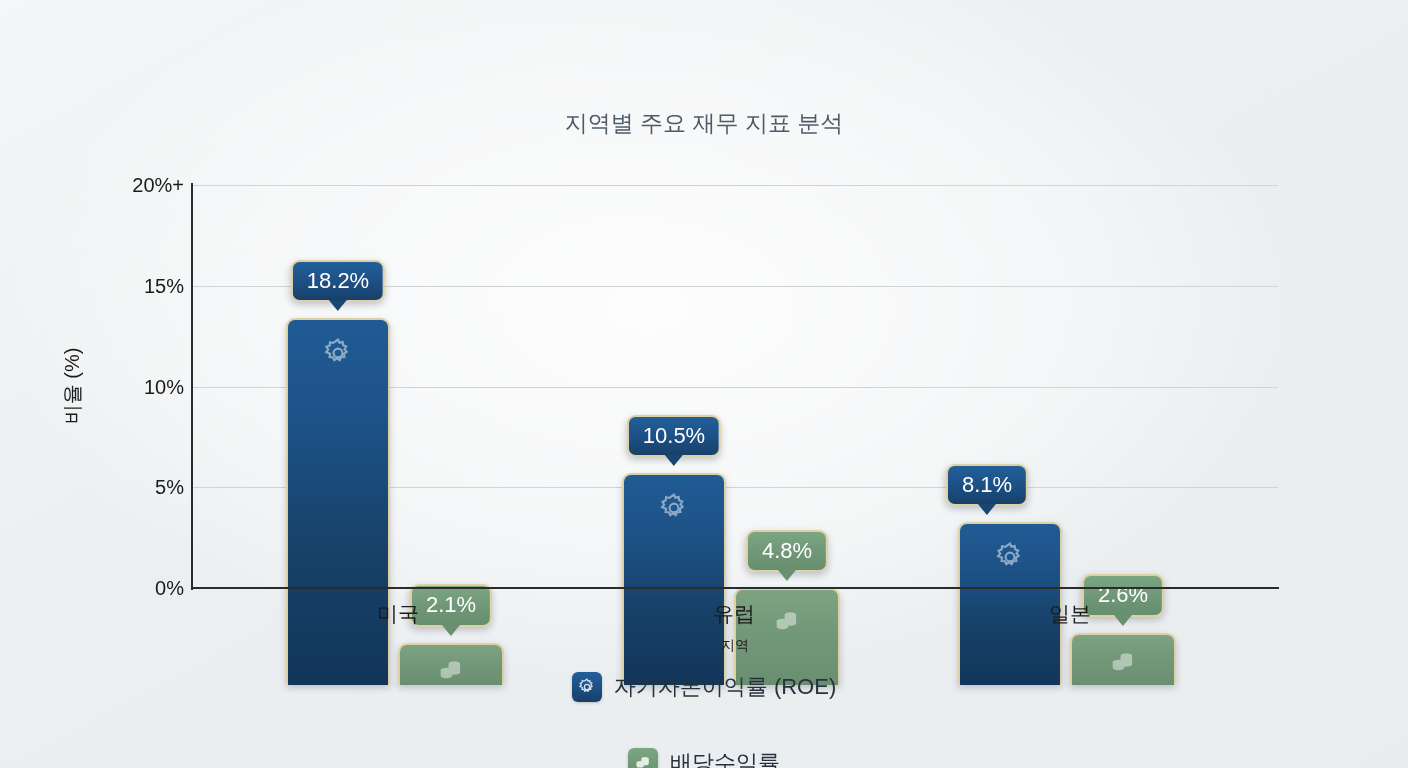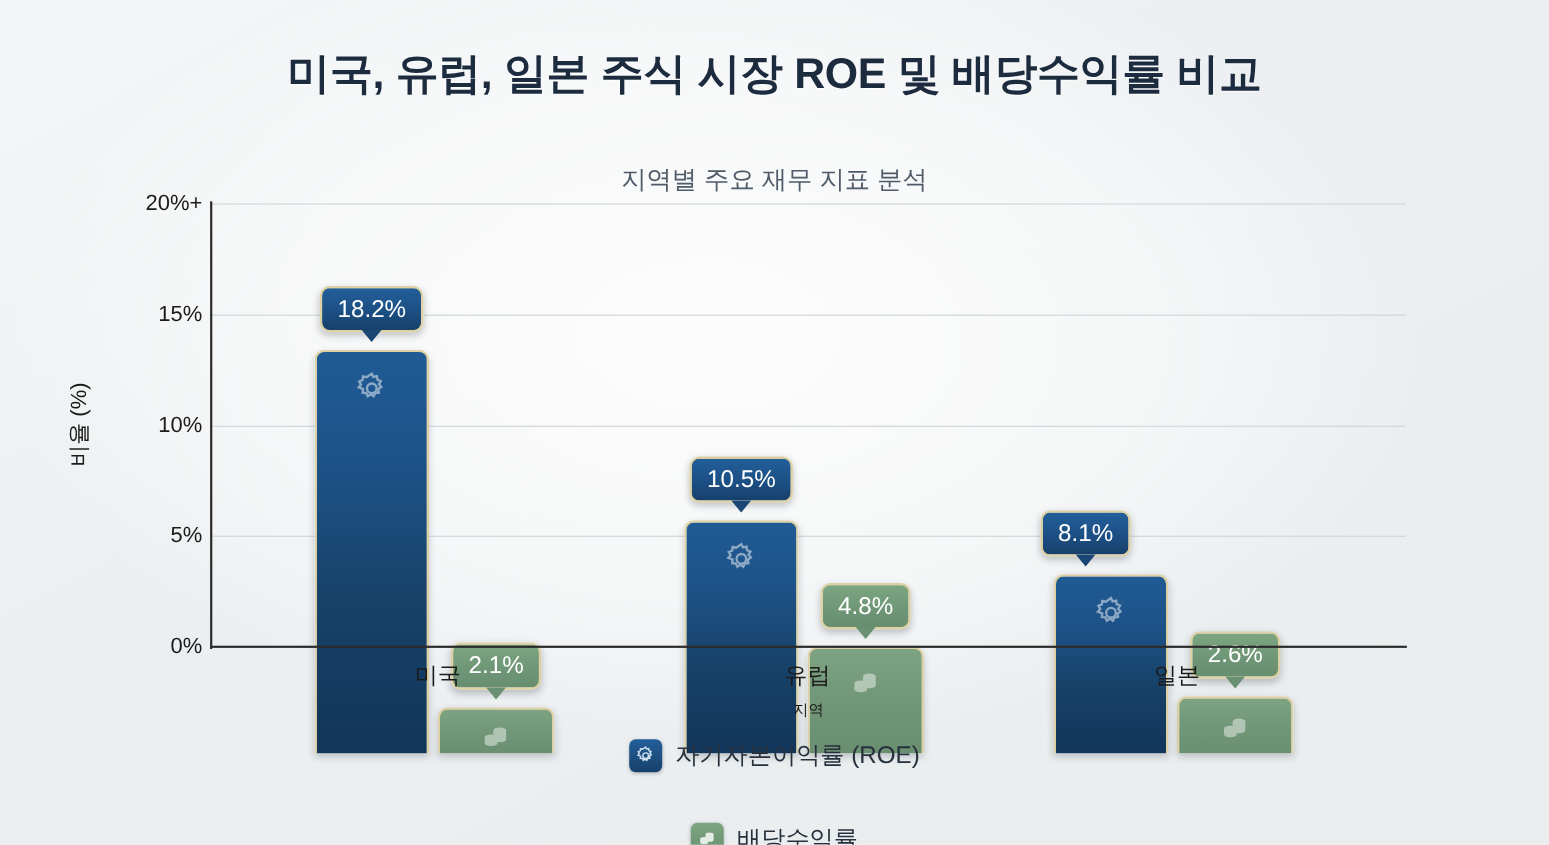--- a/index.html
+++ b/index.html
@@ -36,21 +36,20 @@
     text-shadow: 0 1px 1px rgba(255,255,255,0.85);
   }
   .subtitle {
     position: absolute;
     left: 0; right: 0;
     top: 108px;
     text-align: center;
     font-size: 23px;
     font-weight: normal;
     color: #4f5b68;
-    margin-top: 40px;
   }
 
   
   .plot {
     position: absolute;
     left: 192px;
     top: 185px;
     width: 1086px;
     height: 500px;
   }
@@ -212,21 +211,20 @@
     top: 727px;
     font-size: 16px;
     color: #7a848c;
   }
 </style>
 </head>
 <body>
 
 <div id="root">
 
-  <div class="title">미국, 유럽, 일본 주식 시장 ROE 및 배당수익률 비교</div>
   <div class="subtitle">지역별 주요 재무 지표 분석</div>
 
   <div class="plot">
     <div class="gridline" style="top:0px;"></div>
     <div class="gridline" style="top:100.75px;"></div>
     <div class="gridline" style="top:201.5px;"></div>
     <div class="gridline" style="top:302.25px;"></div>
 
     <div class="bar roe" style="left:94px; width:104px; bottom:0; height:366.7px;">
       <span class="bar-icon">

